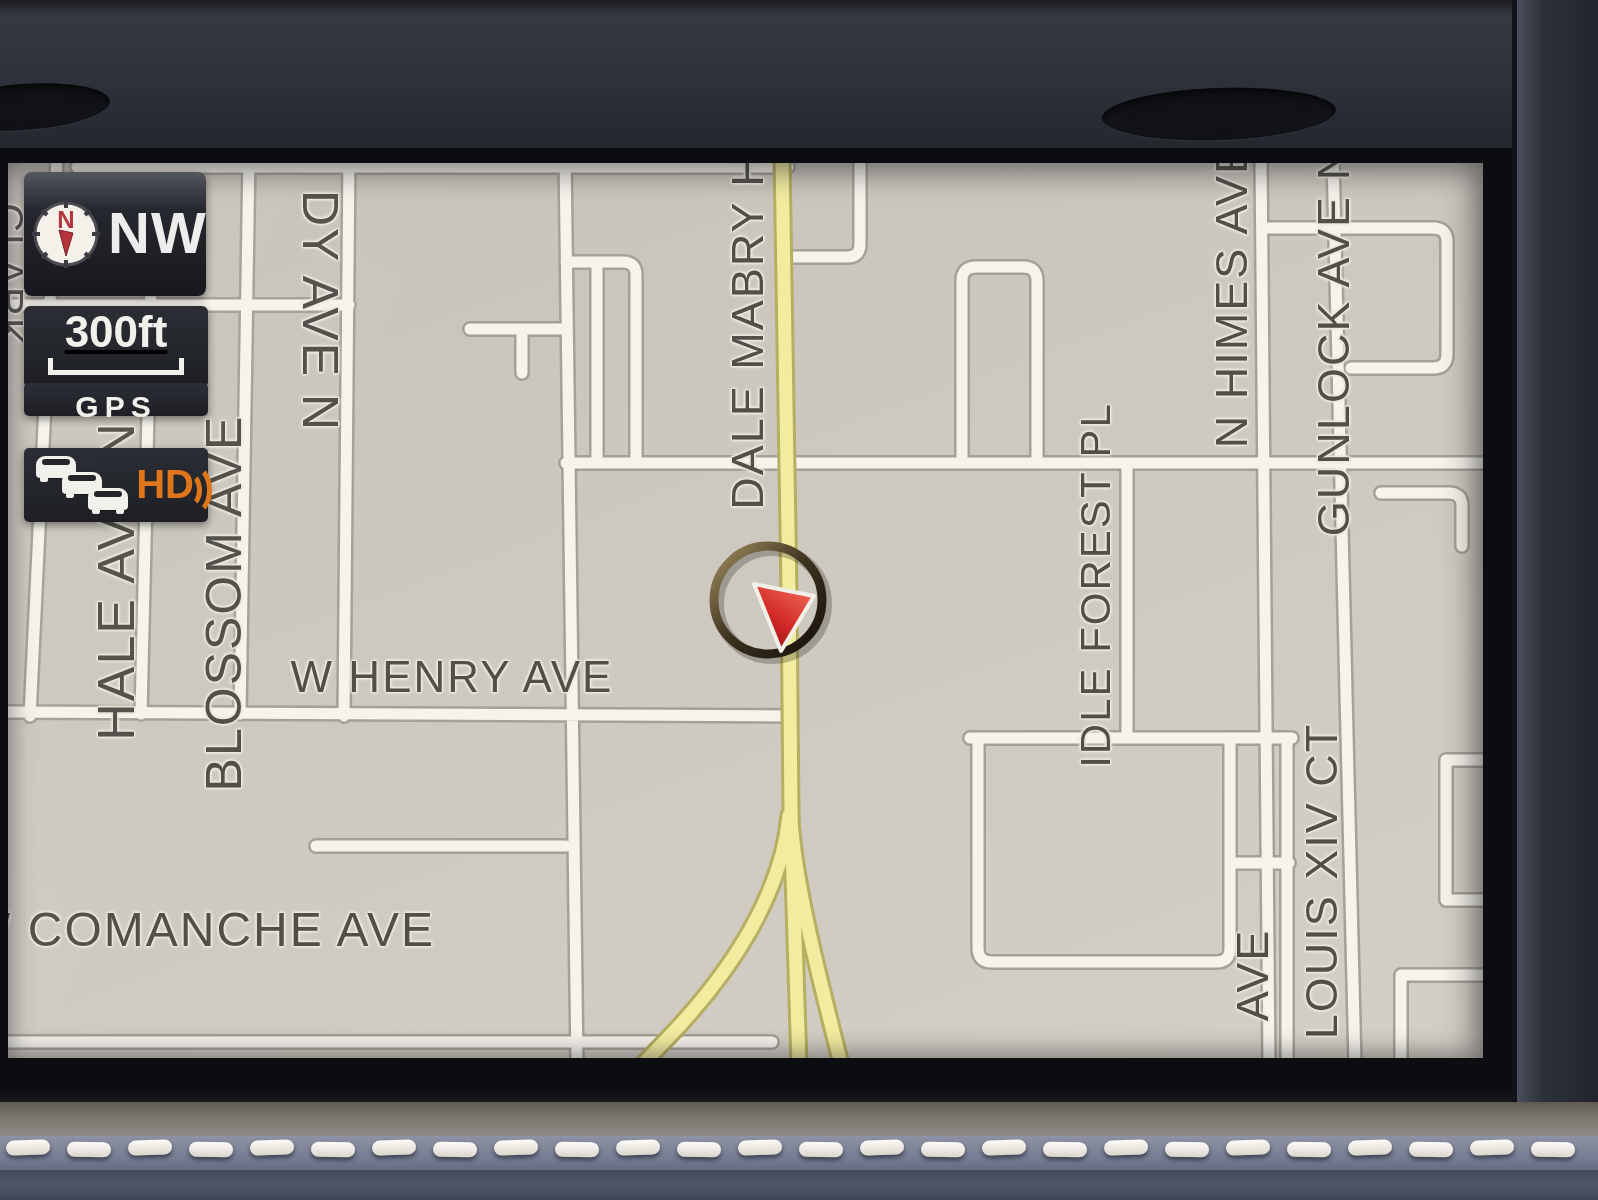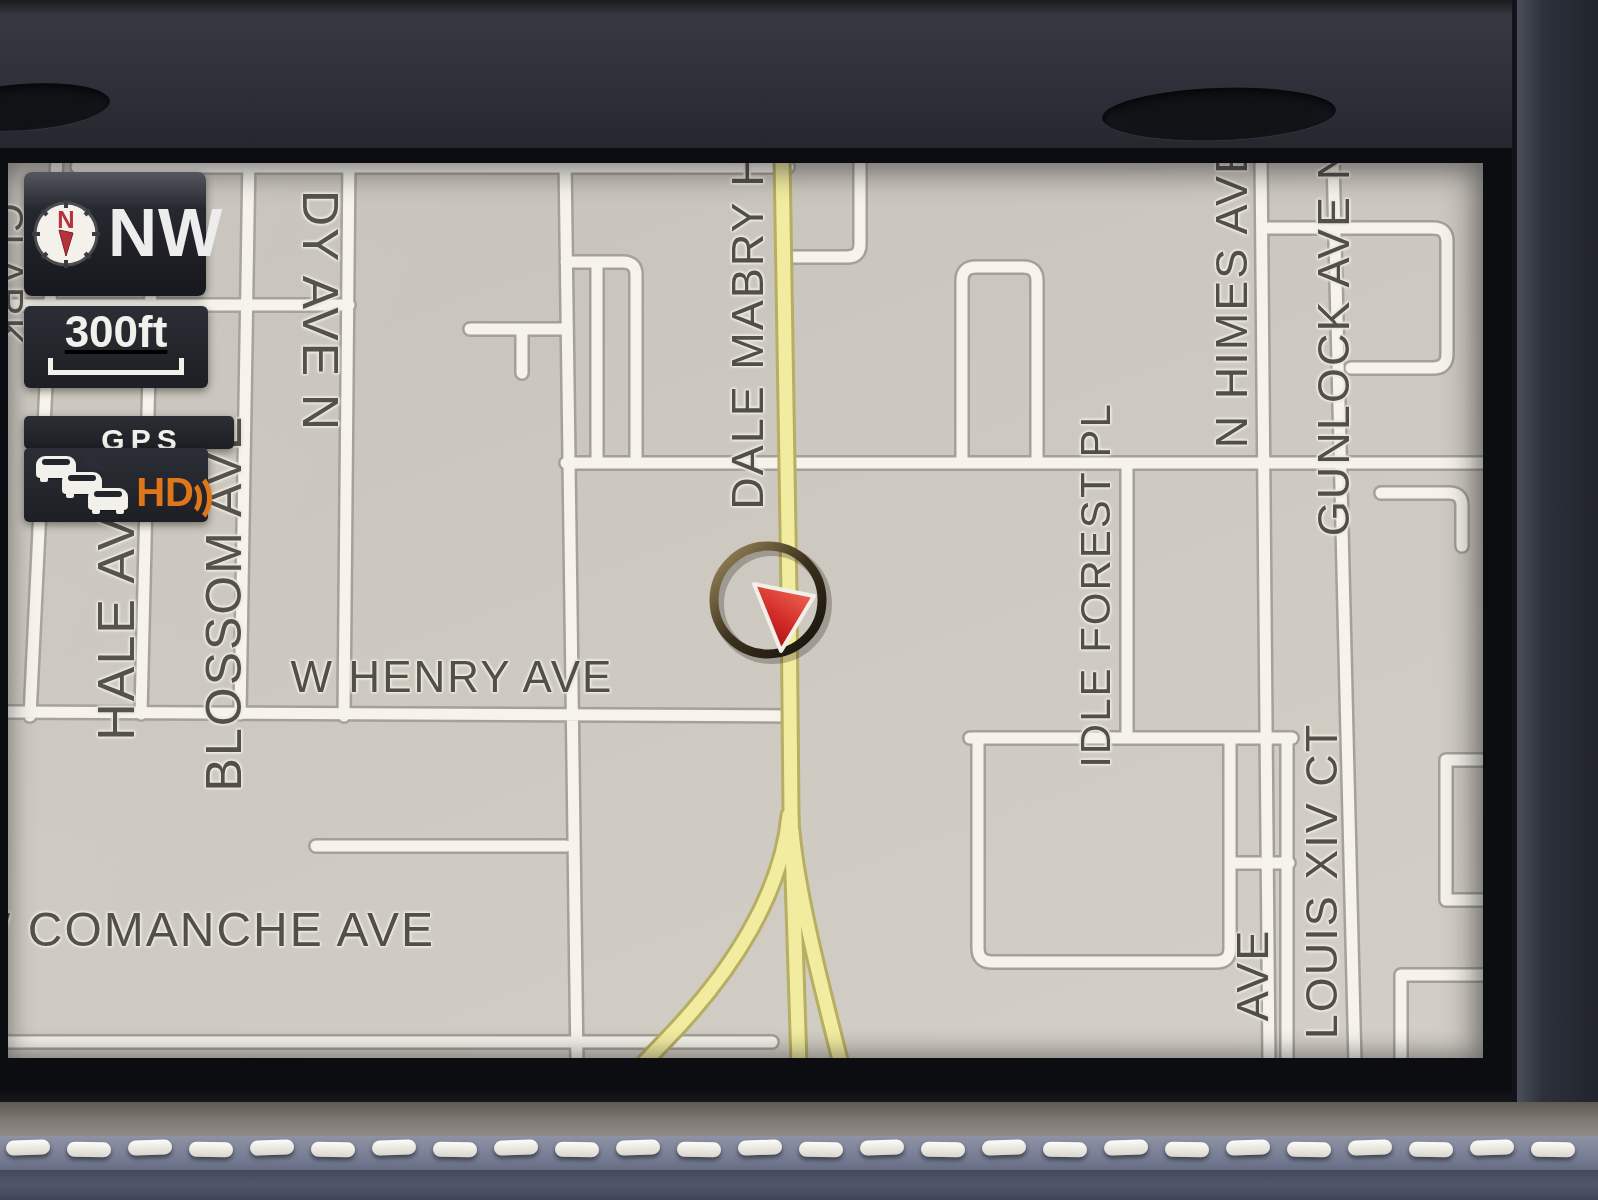--- a/index.html
+++ b/index.html
@@ -46,50 +46,50 @@
   .hz{transform:translate(-50%,-50%);}
   .rotm90{transform:translate(-50%,-50%) rotate(-90deg);}
   .rot90{transform:translate(-50%,-50%) rotate(90deg);}
 
   
   .badge{position:absolute;border-radius:8px;
     background:linear-gradient(180deg,#54575e 0%,#26282f 30%,#17181d 100%);
     box-shadow:0 3px 8px rgba(0,0,0,.45);}
   .compass-badge{left:24px;top:172px;width:182px;height:124px;}
   .compass-badge .dir{position:absolute;left:84px;top:50%;transform:translateY(-52%);
-    color:#ededee;font-size:68px;font-weight:bold;letter-spacing:1px;}
+    color:#ededee;font-size:58px;font-weight:bold;letter-spacing:1px;}
   .compass-rose{position:absolute;left:6px;top:26px;}
 
   .scale-badge{left:24px;top:306px;width:184px;height:82px;
     background:linear-gradient(180deg,#2c2e35 0%,#1d1f25 100%);border-radius:6px;text-decoration:underline;}
   .scale-badge .dist{display:block;text-align:center;color:#f1f1ec;font-size:44px;
     font-weight:bold;line-height:52px;}
   .scale-bracket{width:126px;height:12px;margin:0 auto;
     border-left:5px solid #f1f1ec;border-right:5px solid #f1f1ec;border-bottom:5px solid #f1f1ec;}
 
-  .gps-badge{left:24px;top:416px;width:184px;height:33px;border-radius:5px;
-    background:linear-gradient(180deg,#2c2e35 0%,#1d1f25 100%);padding-left:26px;}
+  .gps-badge{left:24px;top:383px;width:184px;height:33px;border-radius:5px;
+    background:linear-gradient(180deg,#2c2e35 0%,#1d1f25 100%);}
   .gps-badge span{display:block;text-align:center;color:#f1f1ec;font-size:30px;
     font-weight:bold;letter-spacing:6px;line-height:48px;}
 
   .traffic-badge{left:24px;top:448px;width:184px;height:74px;border-radius:5px;
     background:linear-gradient(180deg,#2c2e35 0%,#1d1f25 100%);}
   .car{position:absolute;width:40px;height:22px;background:#f1f0ea;
     border-radius:9px 9px 4px 4px;box-shadow:0 1px 0 rgba(0,0,0,.4);}
   .car:before{content:"";position:absolute;left:6px;top:3px;width:28px;height:6px;
     background:#23252b;border-radius:3px;}
   .car:after{content:"";position:absolute;left:4px;bottom:-4px;width:8px;height:6px;
     background:#f1f0ea;border-radius:2px;box-shadow:24px 0 0 #f1f0ea;}
   .car1{left:12px;top:8px;}
   .car2{left:38px;top:24px;}
   .car3{left:64px;top:40px;}
   .traffic-arrow{position:absolute;left:58px;top:8px;width:0;height:0;
     border-left:26px solid #2a2d35;border-top:9px solid transparent;
     border-bottom:9px solid transparent;transform:rotate(28deg);}
-  .hd{position:absolute;right:14px;top:20px;color:#e0761a;font-weight:bold;
+  .hd{position:absolute;right:14px;top:12px;color:#e0761a;font-weight:bold;
     font-size:40px;line-height:48px;text-align:right;}
   .hd .arc{position:absolute;border:5px solid transparent;border-right-color:#e0761a;
     border-radius:50%;}
   .hd .arc1{right:-8px;top:12px;width:16px;height:26px;}
   .hd .arc2{right:-18px;top:4px;width:28px;height:42px;}
 
   
   .shelf{position:absolute;left:0;top:1102px;width:1598px;height:34px;
     background:linear-gradient(180deg,#5f5a54 0%,#7f7a74 55%,#8f8b86 100%);}
   .leather{position:absolute;left:0;top:1136px;width:1598px;height:64px;

